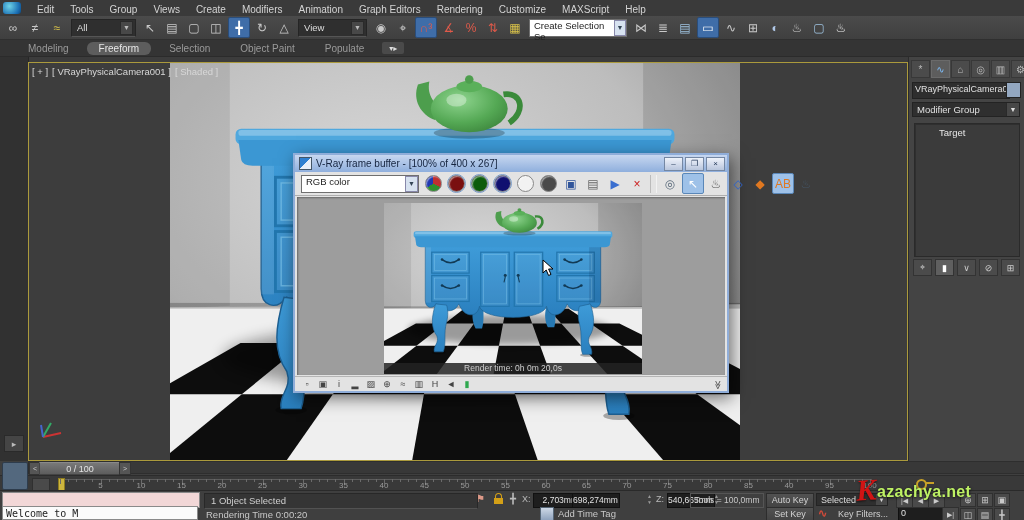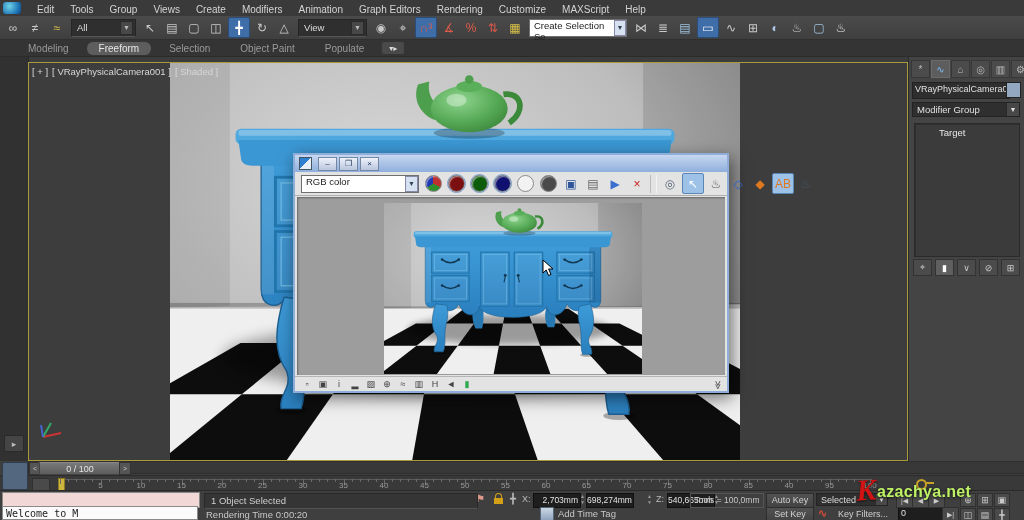--- a/index.html
+++ b/index.html
@@ -357,20 +357,21 @@
         <span class="stack-btn active">▮</span>
         <span class="stack-btn">∨</span>
         <span class="stack-btn">⊘</span>
         <span class="stack-btn">⊞</span>
       </div>
   </div>
 
   <div id="vfb">
     <div id="vfb-title">
       <span id="vfb-icon"></span>
+      <span id="vfb-title-text">V-Ray frame buffer - [100% of 400 x 267]</span>
       <span class="win-btn">–</span>
       <span class="win-btn">❒</span>
       <span class="win-btn">×</span>
     </div>
     <div id="vfb-toolbar">
         <div class="combo" style="width: 112px;">
           <span>RGB color</span>
           <b>▼</b>
         </div>
         <span class="vfb-circle" style="background: conic-gradient(rgb(192, 48, 48) 0deg, rgb(192, 48, 48) 33%, rgb(46, 143, 46) 33%, rgb(46, 143, 46) 66%, rgb(32, 56, 176) 66%, rgb(32, 56, 176) 100%);"></span>
@@ -390,20 +391,21 @@
         <span class="tb-btn" style="color: rgb(47, 99, 201);">◇</span>
         <span class="tb-btn" style="color: rgb(224, 120, 32);">◆</span>
         <span class="tb-btn active" style="color: rgb(224, 120, 32);">AB</span>
         <span class="tb-btn" style="color: rgb(68, 85, 102);">♨</span>
       </div>
     <div id="vfb-image-area">
       <div id="render-img">
         <svg viewBox="0 0 400 278" preserveAspectRatio="none">
             <use href="#scene"></use>
           </svg>
+        <div id="render-time">Render time:  0h  0m 20,0s</div>
         <svg id="vfb-cursor" width="12" height="18">
           <polygon points="1,1 1,14 4.2,11 6.6,16.5 9,15.4 6.6,10 11,10" fill="#fff" stroke="#000" stroke-width="1"></polygon>
         </svg>
       </div>
     </div>
     <div id="vfb-bottombar">
     <span class="tb-btn">▫</span>
         <span class="tb-btn">▣</span>
         <span class="tb-btn">i</span>
         <span class="tb-btn">▂</span>
@@ -565,21 +567,21 @@
     <div id="listener-white">Welcome to M</div>
     <div id="sel-status" class="sunken">1 Object Selected</div>
     <div id="prompt-line">Rendering Time 0:00:20</div>
     <span id="isolate-ico">⚑</span>
     <span id="lock-ico"></span>
     <span id="absgrid-ico">╋</span>
     <span class="coord-label" style="left:522px">X:</span>
     <div class="coord-field" style="left:533px">2,703mm</div>
     <span class="spin" style="left:579px">▲<br>▼</span>
     <span class="coord-label" style="left:589px">Y:</span>
-    <div class="coord-field" style="left:586px">698,274mm</div>
+    <div class="coord-field" style="left:572px">698,274mm</div>
     <span class="spin" style="left:646px">▲<br>▼</span>
     <span class="coord-label" style="left:656px">Z:</span>
     <div class="coord-field" style="left:667px">540,665mm</div>
     <span class="spin" style="left:713px">▲<br>▼</span>
     <div id="grid-field">Tools = 100,0mm</div>
     <div id="timetag-ico"></div>
     <span id="timetag-label">Add Time Tag</span>
     <div class="skey-btn" style="left:766px;top:2px">Auto Key</div>
     <div class="skey-btn" style="left:766px;top:16px">Set Key</div>
     <div id="keymode-dd">

